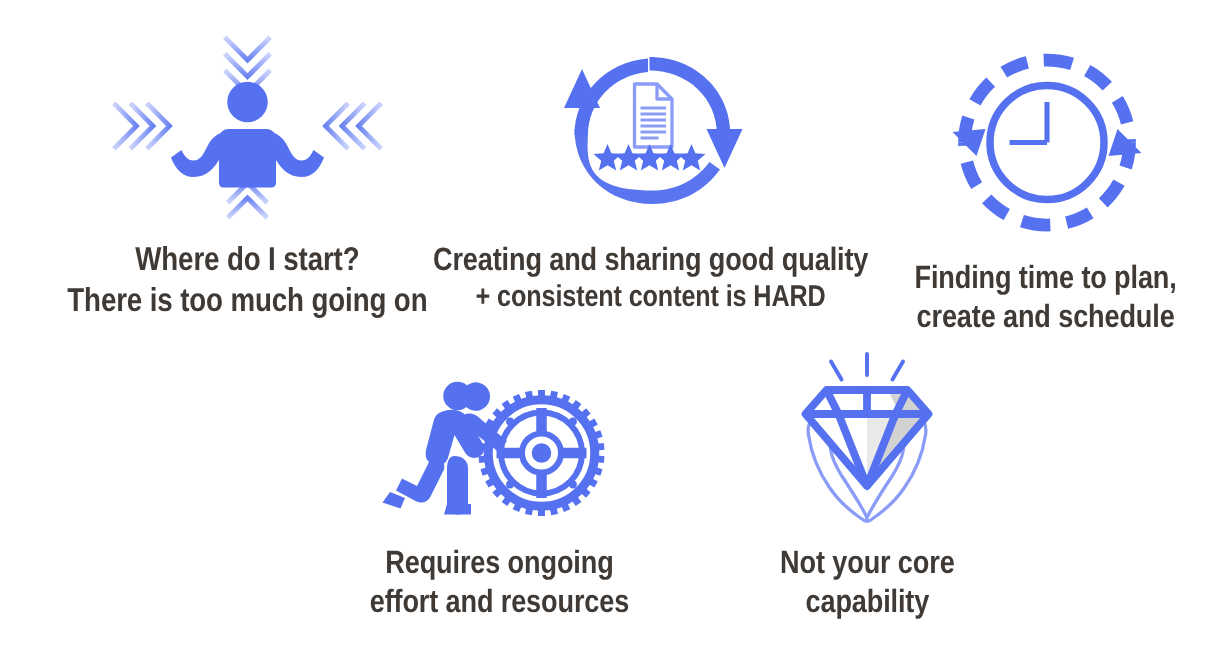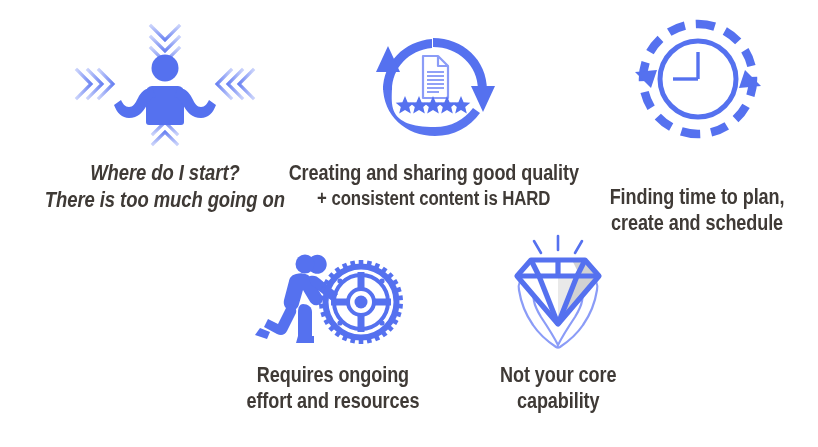--- a/index.html
+++ b/index.html
@@ -45,38 +45,38 @@
     line-height: 1.22;
     transform: scaleX(0.84);
     transform-origin: top center;
     white-space: nowrap;
   }
   .caption .line {
     display: block;
   }
 
   
-  #card-overwhelm   { left: 40px;  top: 18px;  width: 250px; font-style: italic; }
+  #card-overwhelm   { left: 40px;  top: 18px;  width: 250px; }
   #card-overwhelm .icon-wrap { height: 132px; }
   #card-overwhelm .caption   { font-size: 22px; margin-top: 10px; }
 
   #card-quality     { left: 296px; top: 28px;  width: 275px; justify-content: space-between; }
   #card-quality .icon-wrap { height: 118px; }
   #card-quality .caption   { font-size: 21.5px; margin-top: 14px; }
   #card-quality .caption .line.small { font-size: 20px; }
 
-  #card-time        { left: 585px; top: 16px;  width: 225px; gap: 28px; }
+  #card-time        { left: 585px; top: 32px;  width: 225px; }
   #card-time .icon-wrap { height: 126px; }
   #card-time .caption   { font-size: 21.5px; margin-top: 14px; }
 
   #card-effort      { left: 228px; top: 248px; width: 210px; }
   #card-effort .icon-wrap { height: 100px; }
   #card-effort .caption   { font-size: 21.5px; margin-top: 14px; }
 
-  #card-capability  { left: 468px; top: 232px; width: 180px; }
+  #card-capability  { left: 488px; top: 232px; width: 180px; }
   #card-capability .icon-wrap { height: 118px; }
   #card-capability .caption   { font-size: 21.5px; margin-top: 12px; }
 </style>
 </head>
 <body>
 
 <div class="board">
 
   <div class="pain-card" id="card-overwhelm">
     <div class="icon-wrap">

